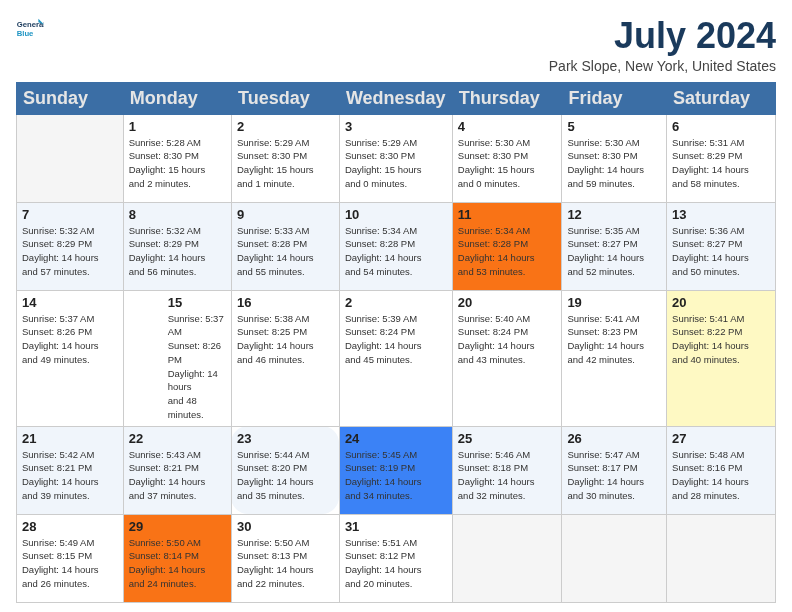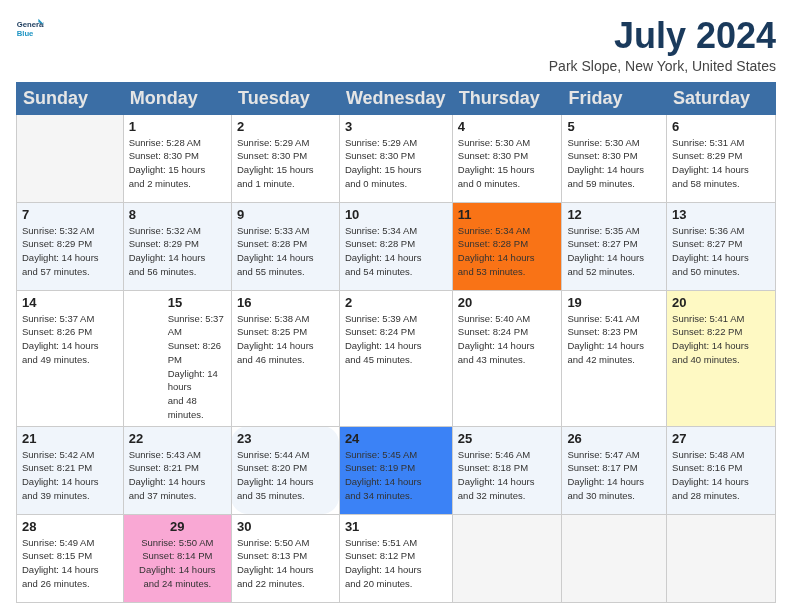--- a/index.html
+++ b/index.html
@@ -236,21 +236,21 @@
           <td style="background: rgb(240, 245, 251);">
             <div class="day-num">27</div>
             <div class="day-info">Sunrise: 5:48 AM<br>Sunset: 8:16 PM<br>Daylight: 14 hours<br>and 28 minutes.</div>
           </td>
         </tr>
         <tr>
           <td style="background: rgb(255, 255, 255);">
             <div class="day-num">28</div>
             <div class="day-info">Sunrise: 5:49 AM<br>Sunset: 8:15 PM<br>Daylight: 14 hours<br>and 26 minutes.</div>
           </td>
-          <td style="background: #f9a8d4; text-align: center;">
+          <td style="background: #f97316;">
             <div class="day-num">29</div>
             <div class="day-info">Sunrise: 5:50 AM<br>Sunset: 8:14 PM<br>Daylight: 14 hours<br>and 24 minutes.</div>
           </td>
           <td style="background: rgb(255, 255, 255);">
             <div class="day-num">30</div>
             <div class="day-info">Sunrise: 5:50 AM<br>Sunset: 8:13 PM<br>Daylight: 14 hours<br>and 22 minutes.</div>
           </td>
           <td style="background: rgb(255, 255, 255);">
             <div class="day-num">31</div>
             <div class="day-info">Sunrise: 5:51 AM<br>Sunset: 8:12 PM<br>Daylight: 14 hours<br>and 20 minutes.</div>

